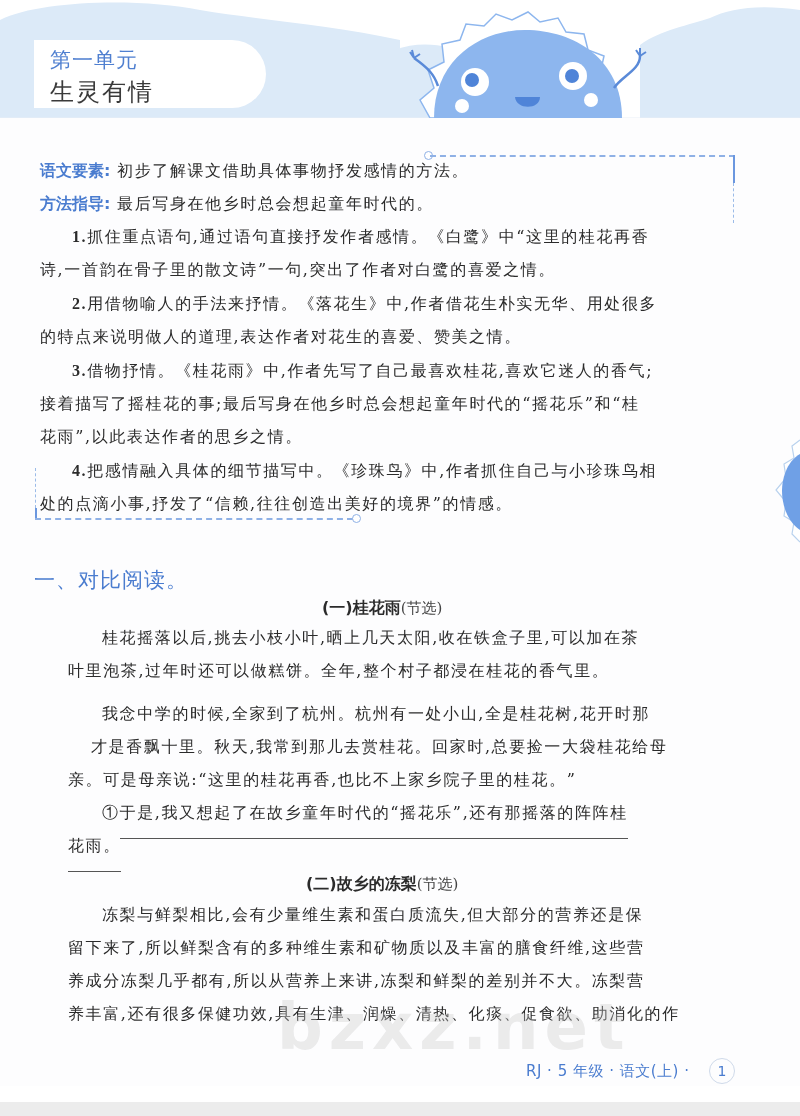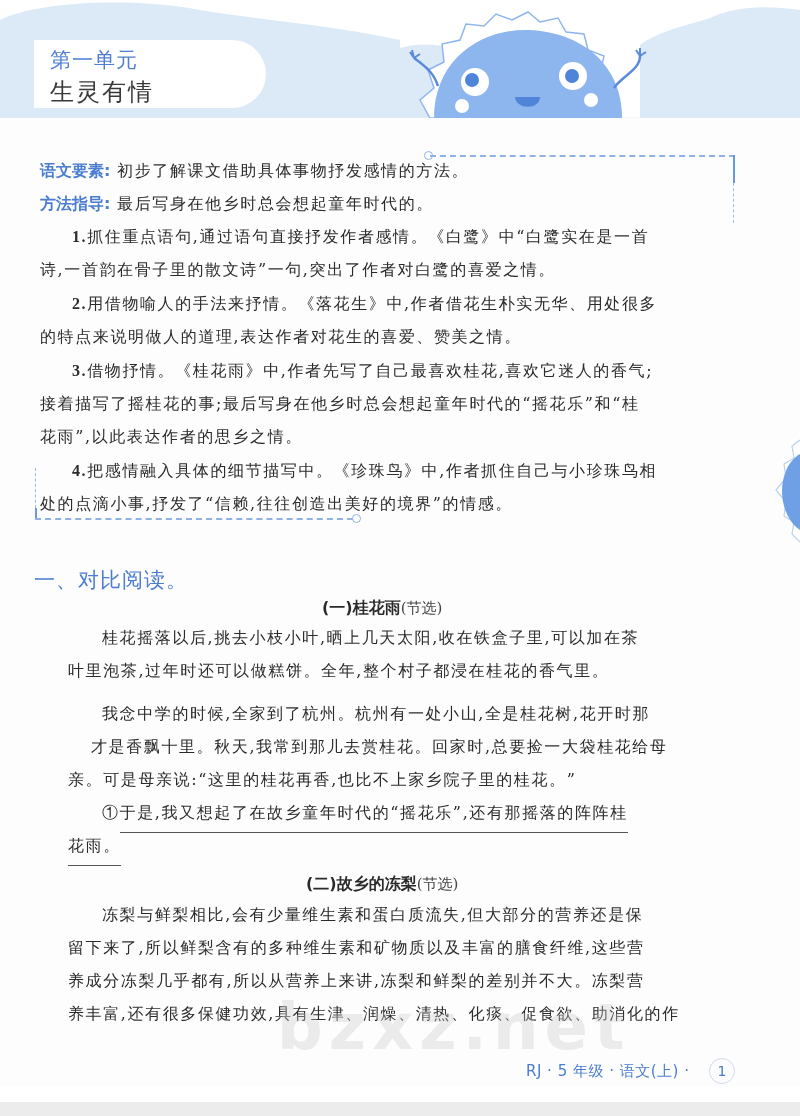--- a/index.html
+++ b/index.html
@@ -45,21 +45,21 @@
     .num { font-weight: bold; font-family: "Liberation Serif", serif; }
 
     .section-heading {
       position: absolute; left: 34px; top: 566px;
       font-family: "DejaVu Sans", sans-serif; font-size: 21px; color: #4a7ccf; letter-spacing: 1px;
     }
     .passage-title {
       position: absolute; font-family: "DejaVu Sans", sans-serif; font-weight: bold; font-size: 16px; color: #2b2b2b;
     }
     .passage-title .note { font-weight: normal; font-family: "DejaVu Serif", serif; font-size: 15px; color:#444; }
-    .underlined { border-bottom: 1px solid #555; padding-bottom: 10px; }
+    .underlined { border-bottom: 1px solid #555; padding-bottom: 16px; }
 
     .footer {
       position: absolute; left: 526px; top: 1062px;
       font-family: "DejaVu Sans", sans-serif; font-size: 15px; color: #4a7ccf; letter-spacing: 0.5px;
     }
     .page-num {
       position: absolute; left: 709px; top: 1058px; width: 24px; height: 24px; border-radius: 50%;
       border: 1px solid #cfdaea; text-align: center; line-height: 24px;
       font-family: "DejaVu Sans", sans-serif; font-size: 14px; color: #4a7ccf;
     }
@@ -119,21 +119,21 @@
   <div class="line" style="left:40px;top:161px;">
     <span class="kw">语文要素</span><span class="kw">:</span>
     <span>初步了解课文借助具体事物抒发感情的方法。</span>
   </div>
   <div class="line" style="left:40px;top:194px;">
     <span class="kw">方法指导</span><span class="kw">:</span>
     <span>最后写身在他乡时总会想起童年时代的。</span>
   </div>
 
   <div class="line" style="left:72px;top:227px;">
-    <span class="num">1.</span><span>抓住重点语句,通过语句直接抒发作者感情。《白鹭》中“白鹭实在是一首</span>
+    <span class="num">1.</span><span>抓住重点语句,通过语句直接抒发作者感情。《白鹭》中“这里的桂花再香</span>
   </div>
   <div class="line" style="left:40px;top:260px;">诗,一首韵在骨子里的散文诗”一句,突出了作者对白鹭的喜爱之情。</div>
 
   <div class="line" style="left:72px;top:294px;">
     <span class="num">2.</span><span>用借物喻人的手法来抒情。《落花生》中,作者借花生朴实无华、用处很多</span>
   </div>
   <div class="line" style="left:40px;top:327px;">的特点来说明做人的道理,表达作者对花生的喜爱、赞美之情。</div>
 
   <div class="line" style="left:72px;top:361px;">
     <span class="num">3.</span><span>借物抒情。《桂花雨》中,作者先写了自己最喜欢桂花,喜欢它迷人的香气;</span>

